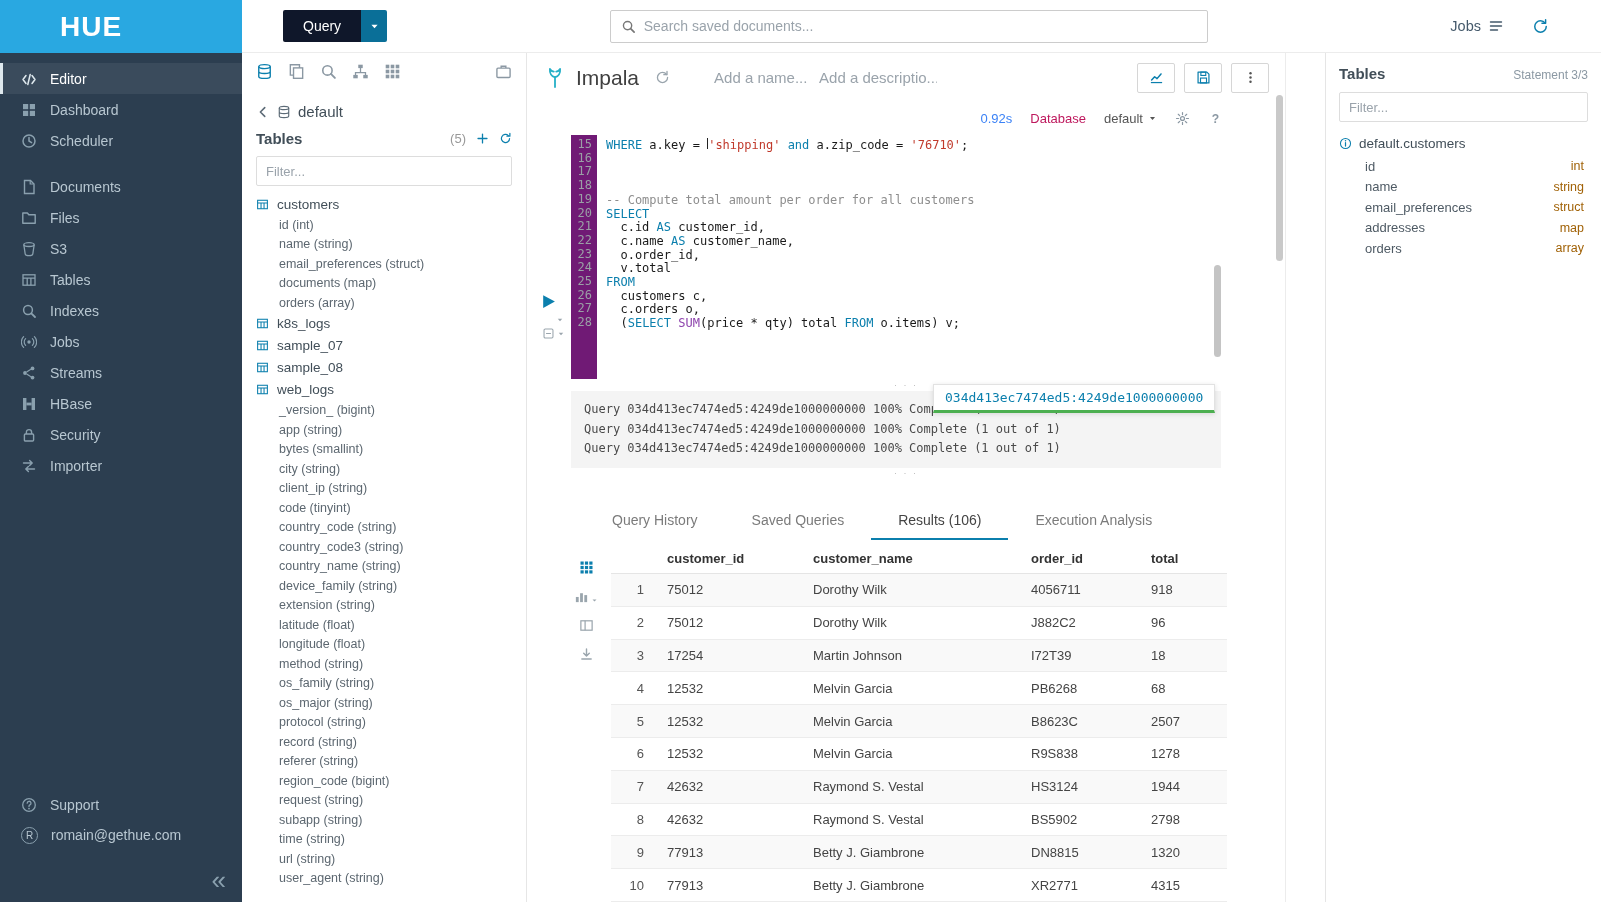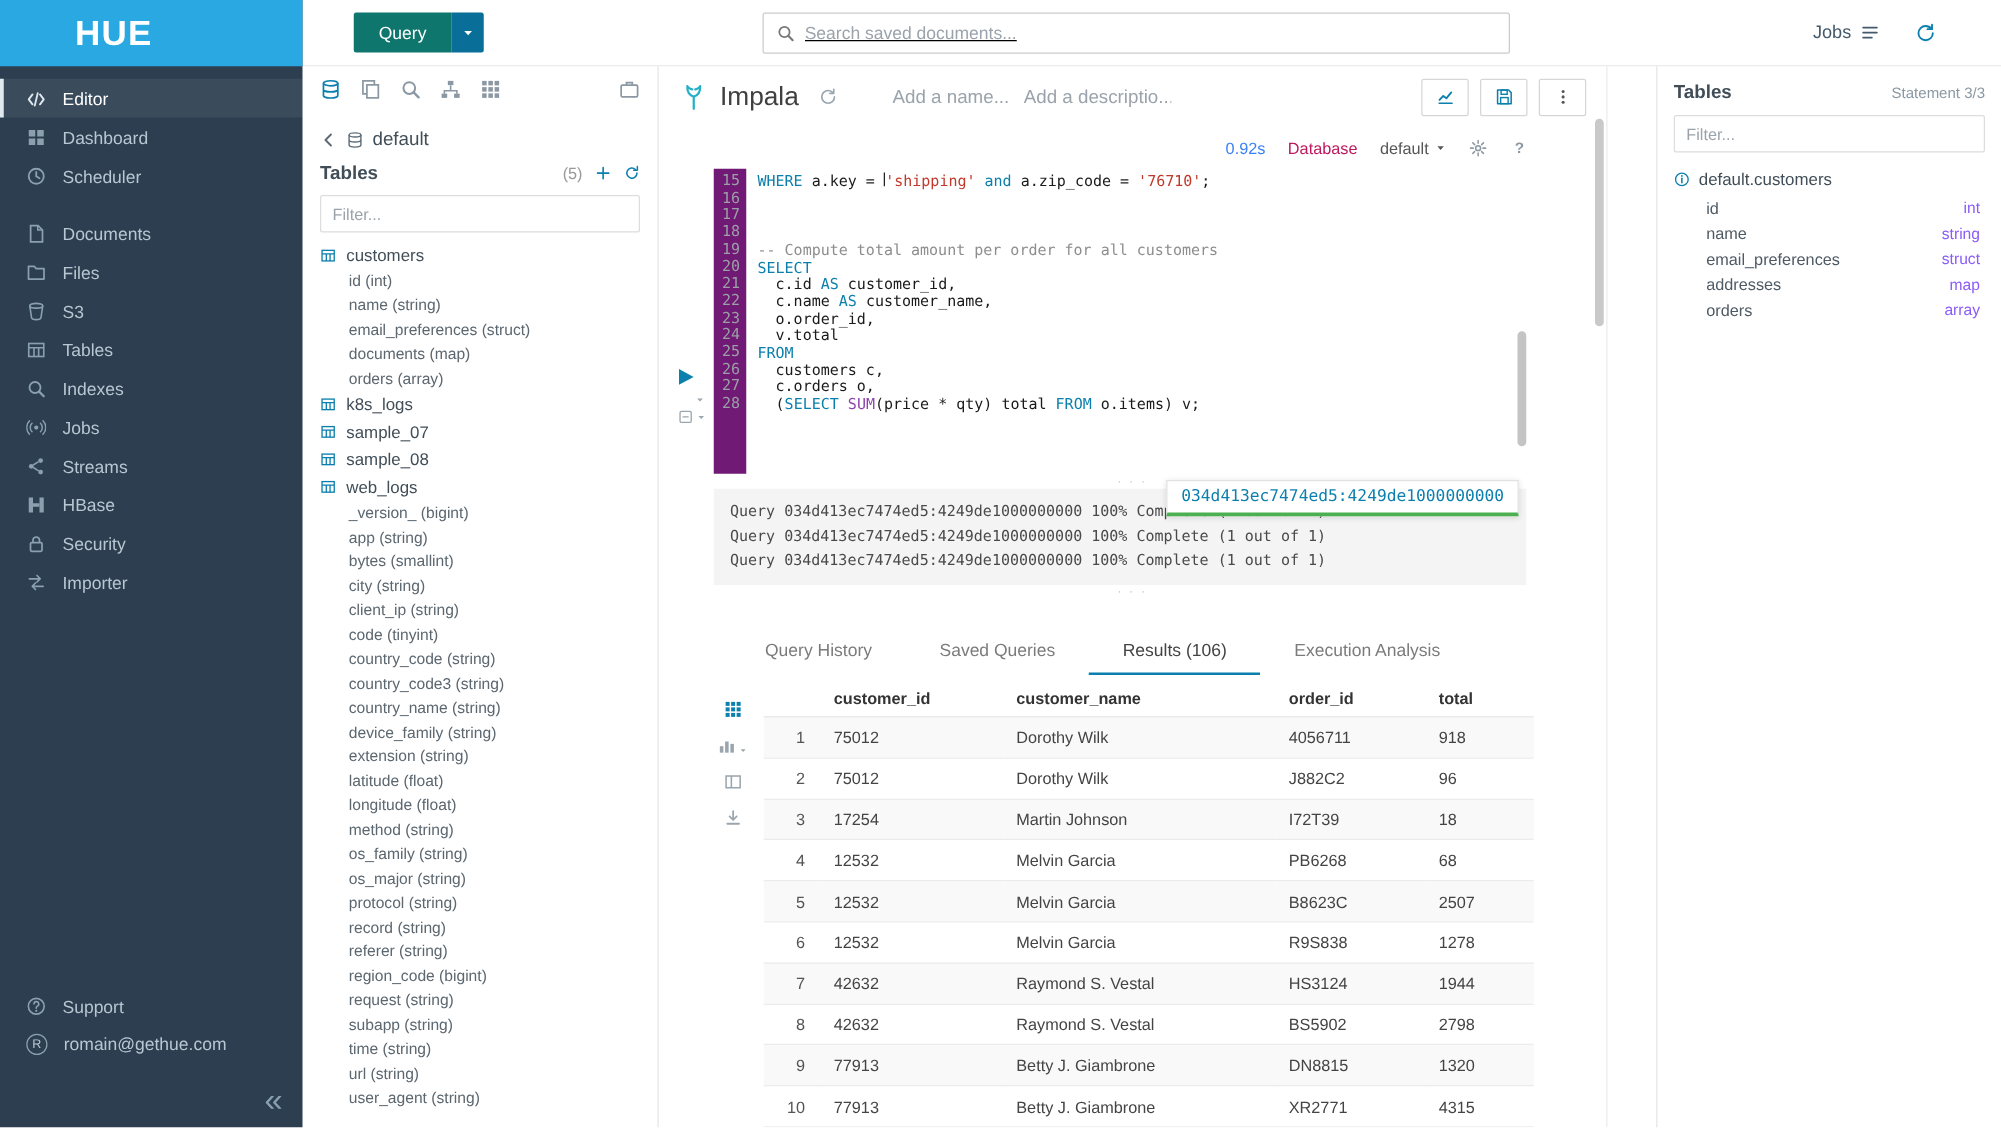--- a/index.html
+++ b/index.html
@@ -28,27 +28,27 @@
   .sidebar-footer .nav-item { height:30px; }
   .avatar { width:17px; height:17px; border:1px solid #8aa0ae; border-radius:50%;
             display:flex; align-items:center; justify-content:center; font-size:10px; }
   .collapse { position:absolute; right:16px; bottom:6px; font-size:26px; color:#8aa0ae; cursor:pointer; }
 
   
   .content { flex:1; display:flex; flex-direction:column; min-width:0; }
   .topbar { height:53px; flex-shrink:0; display:flex; align-items:center; background:#fff;
             border-bottom:1px solid #ececec; }
   .query-btn-group { margin-left:41px; display:flex; }
-  .query-btn { background:#0f766e; color:#fff; border:none; height:32px; padding:0 20px;
+  .query-btn { background:#0f172a; color:#fff; border:none; height:32px; padding:0 20px;
                font-size:14px; border-radius:2px 0 0 2px; cursor:pointer; }
   .query-caret { background:#0a6f98; color:#fff; border:none; height:32px; width:26px;
                  display:flex; align-items:center; justify-content:center; font-size:11px;
                  border-radius:0 2px 2px 0; cursor:pointer; }
   .search-wrap { margin:0 auto; width:598px; height:33px; border:1px solid #ccc; border-radius:2px;
-                 display:flex; align-items:center; gap:8px; padding:0 10px;text-decoration:underline; }
+                 display:flex; align-items:center; gap:8px; padding:0 10px; }
   .search-ic { font-size:15px; color:#777; }
   .search-input { flex:1; border:none; font-size:14px; color:#333; }
   .topbar-right { display:flex; align-items:center; gap:28px; margin:0 52px 0 20px; }
   .jobs-link { display:flex; align-items:center; gap:7px; color:#44596b; font-size:14.5px; cursor:pointer; }
   .jobs-link .icon { font-size:16px; }
   .history-top { font-size:17px; color:#0b7fad; cursor:pointer; }
 
   
   .body { flex:1; display:flex; min-height:0; }
 
@@ -158,21 +158,21 @@
   .right-assist { width:276px; flex-shrink:0; border-left:1px solid #e5e5e5; padding:12px 13px; }
   .ra-head { display:flex; align-items:baseline; }
   .ra-title { font-size:15px; font-weight:bold; color:#414e58; }
   .ra-stmt { margin-left:auto; font-size:12px; color:#8b98a3; }
   .ra-filter { margin:10px 0 8px; }
   .ra-table { display:flex; align-items:center; gap:7px; height:26px; font-size:13.5px;
               color:#414e58; cursor:pointer; }
   .ra-info { font-size:13px; color:#0b7fad; }
   .ra-col { display:flex; align-items:center; height:20.5px; padding-left:26px; cursor:pointer; }
   .ra-name { font-size:13px; color:#4e5a64; }
-  .ra-type { margin-left:auto; font-size:12.5px; color:#8b5cf6; padding-right:4px; }
+  .ra-type { margin-left:auto; font-size:12.5px; color:#a16207; padding-right:4px; }
 </style>
 </head>
 <body>
 
 <div class="app">
 
   <nav class="sidebar">
     <div class="logo">
       <span>HUE</span>
     </div>

